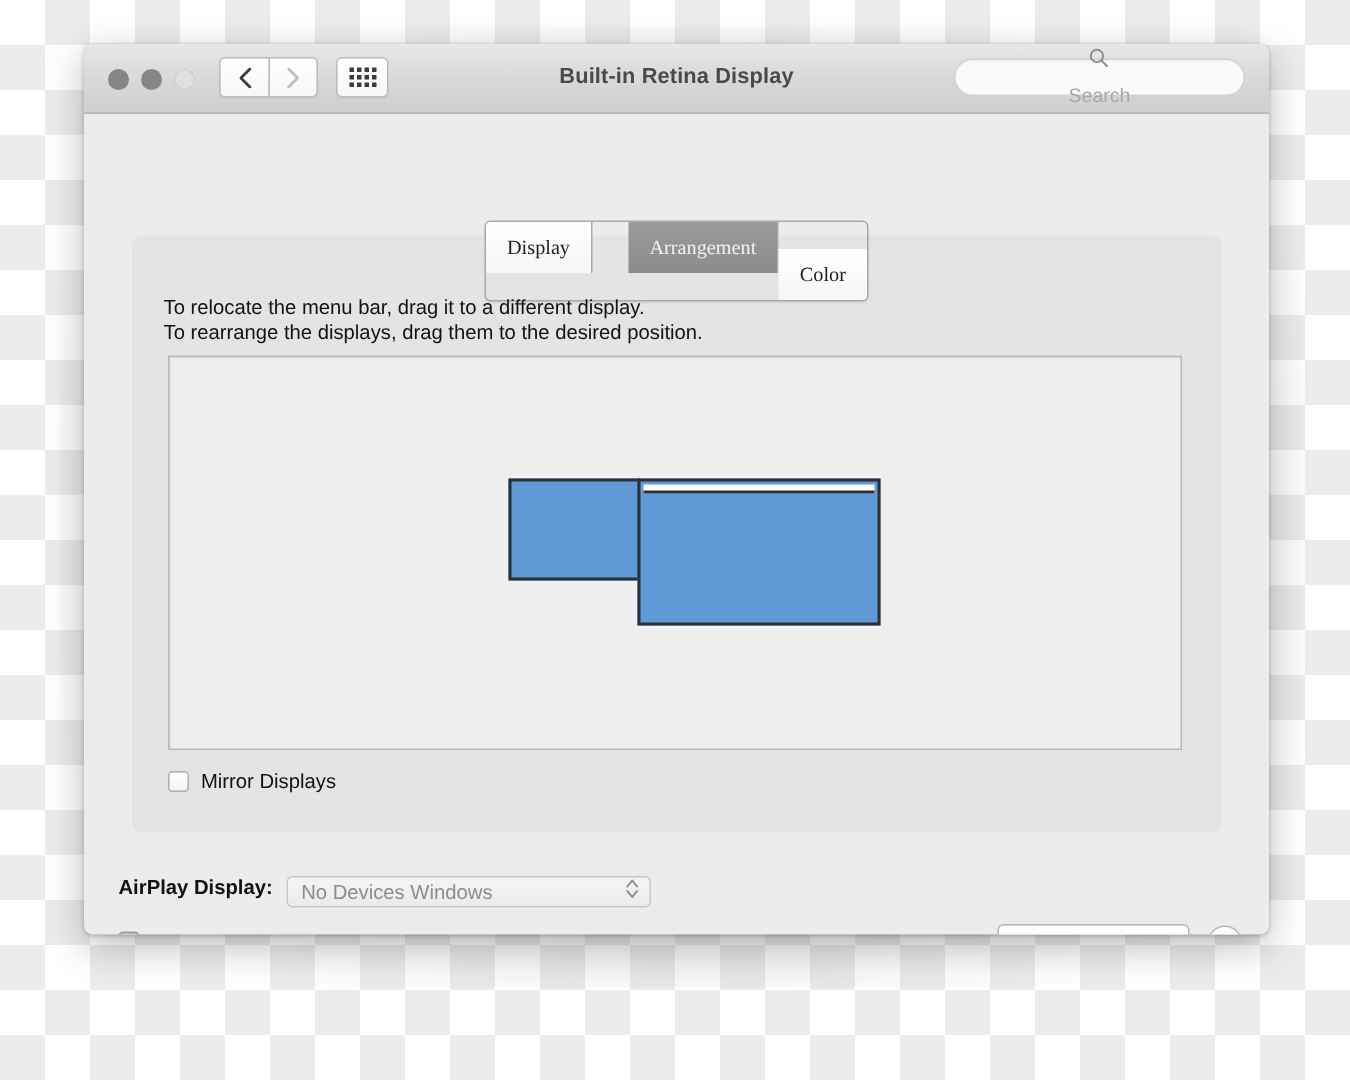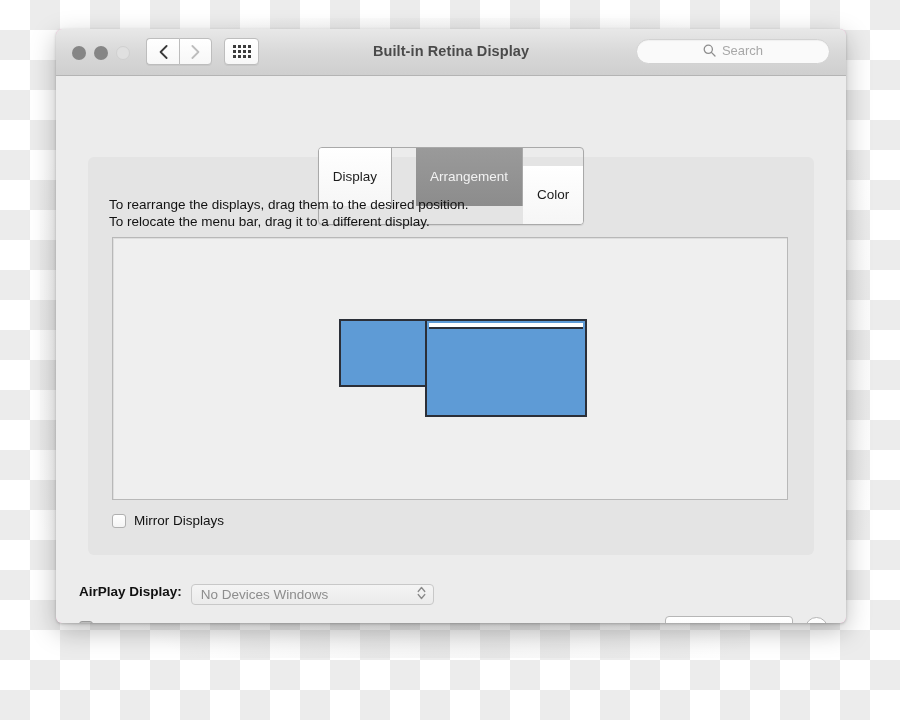--- a/index.html
+++ b/index.html
@@ -133,21 +133,21 @@
     height: 25px;
     border-radius: 13px;
     background: #fafafa;
     border: 1px solid #d2d2d2;
     box-sizing: border-box;
     display: flex;
     align-items: center;
     justify-content: center;
     box-shadow: inset 0 1px 1px rgba(0,0,0,0.04);
   }
-  .search-inner { display: flex; align-items: flex-start; gap: 6px; }
+  .search-inner { display: flex; align-items: center; gap: 6px; flex-direction: column; }
   .searchfield .ph {
     font-size: 13px;
     color: #a8a8a8;
   }
 
   
   .winbody {
     position: relative;
     height: 547px;
     background: #ececec;
@@ -162,28 +162,29 @@
     justify-content: center;
   }
   .tabs {
     display: flex;
     border: 1px solid #a9a9a9;
     border-radius: 4px;
     overflow: hidden;
     box-shadow: 0 1px 1px rgba(0,0,0,0.08);
   }
   .tab {
-    padding: 18px 14px;
+    padding: 6px 14px;
     height: 22px;
     line-height: 22px;
     font-size: 13.5px;
     color: #1c1c1c;
     background: linear-gradient(to bottom, #ffffff, #f6f6f6);
     border-right: 1px solid #a9a9a9;
     white-space: nowrap;
+    font-family: Liberation Serif, serif;
   }
   .tab:last-child { border-right: none; margin-top: 18px; }
   .tab.active {
     background: linear-gradient(to bottom, #9a9a9a, #8c8c8c);
     color: #f2f2f2;
     margin-left: 24px;
   }
 
   
   .panel {
@@ -401,22 +402,22 @@
 
     <div class="tabbar">
       <div class="tabs">
         <div class="tab">Display</div>
         <div class="tab active">Arrangement</div>
         <div class="tab">Color</div>
       </div>
     </div>
 
     <div class="hint">
+      <div>To relocate the menu bar, drag it to a different display.</div>
       <div>To rearrange the displays, drag them to the desired position.</div>
-      <div>To relocate the menu bar, drag it to a different display.</div>
     </div>
 
     <div class="dragarea">
       <div class="display" id="disp0" style="left: 226px; top: 81px; width: 88px; height: 68px; background: rgb(94, 155, 214); border-color: rgb(43, 47, 56); z-index: 1;"></div>
       <div class="display" id="disp1" style="left: 312px; top: 81px; width: 162px; height: 98px; background: rgb(94, 155, 214); border-color: rgb(43, 47, 56); z-index: 2;">
         <div class="menubar-strip"></div>
       </div>
     </div>
 
     <div class="mirror-row">

